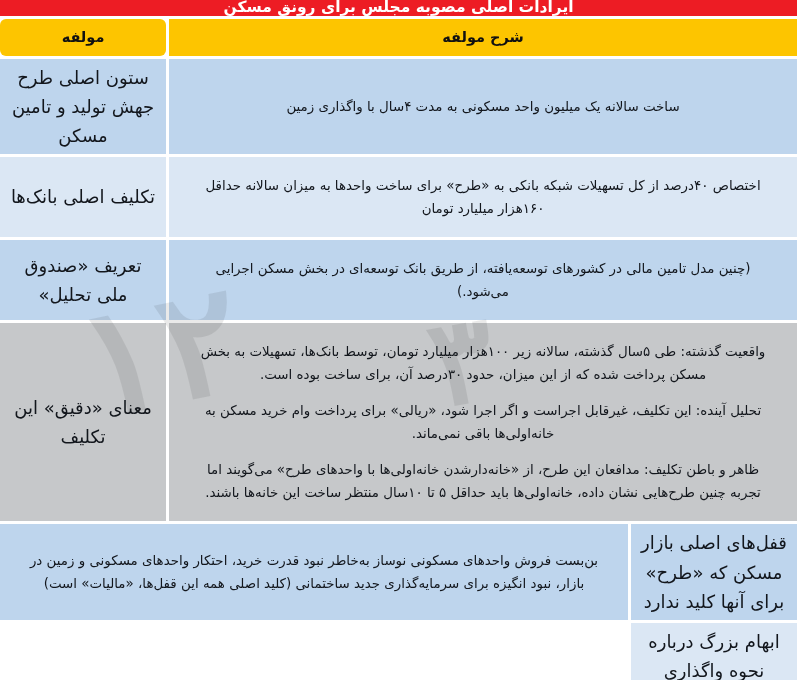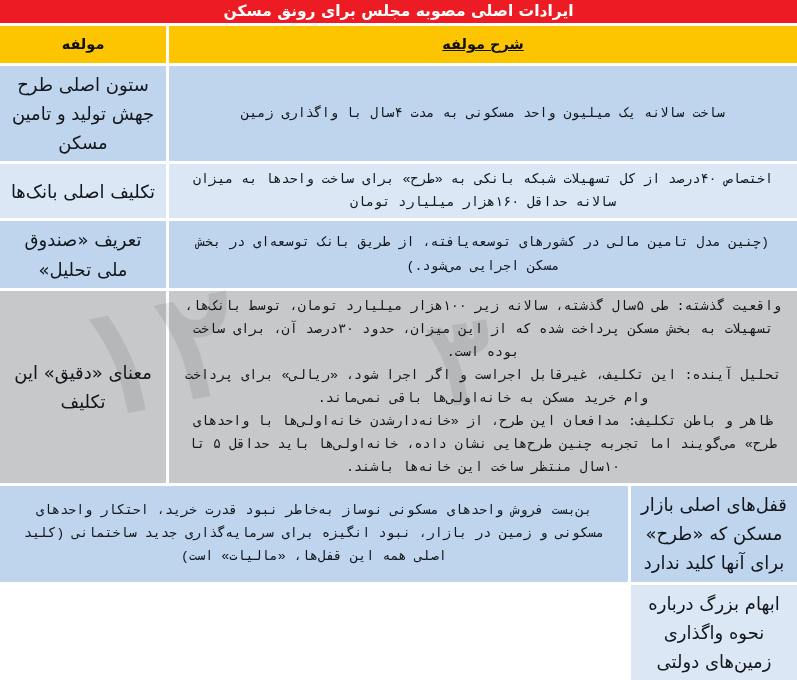--- a/index.html
+++ b/index.html
@@ -55,22 +55,22 @@
     background: #fdc500;
     color: #111111;
     font-size: 14.5px;
     font-weight: bold;
     display: flex;
     align-items: center;
     justify-content: center;
     box-sizing: border-box;
     height: 37px;
   }
-  .col-desc { width: 628px; text-decoration: underline; }
-  .col-key  { width: 166px; }
+  .col-desc { width: 628px; }
+  .col-key  { width: 166px; border-radius: 6px; }
 
   
   .rows {
     flex: 1 1 auto;
     display: flex;
     flex-direction: column;
     gap: 3px;
   }
   .row {
     display: flex;
@@ -92,22 +92,21 @@
     text-align: center;
   }
   .cell-key {
     width: 166px;
     font-size: 18px;
     line-height: 1.62;
     text-align: center;
     font-weight: normal;
   }
   .cell-desc p {
-    margin: 0;
-    font-family: Liberation Mono, monospace;
+    margin: 13px;
   }
   .cell-desc p + p { margin-top: 0px; }
 
   
   .tint-a .cell { background: #bed5ed; }
   .tint-b .cell { background: #dbe7f4; }
   .tint-gray .cell { background: #c6c8ca; }
 
   
   .watermark {

